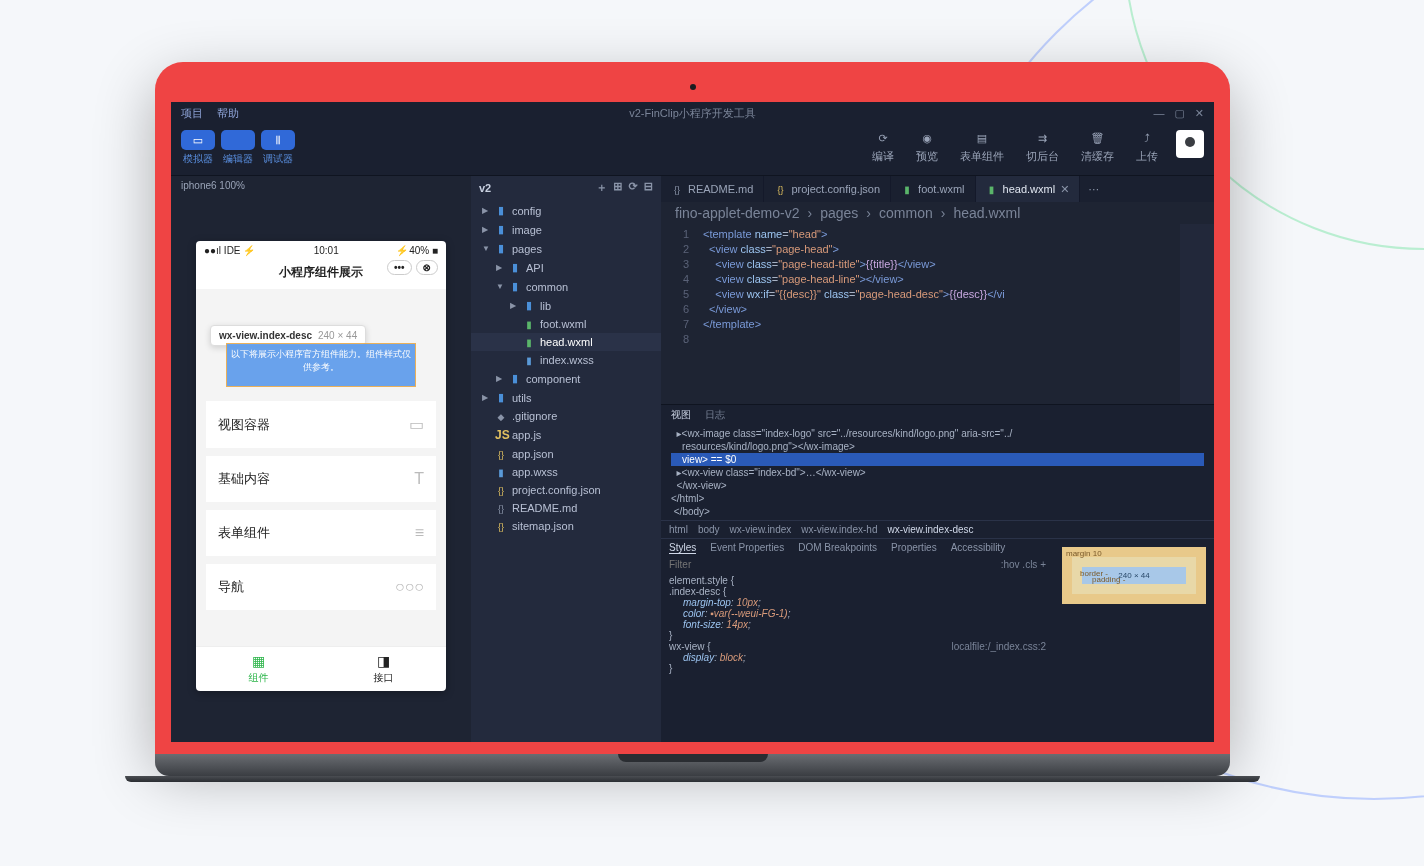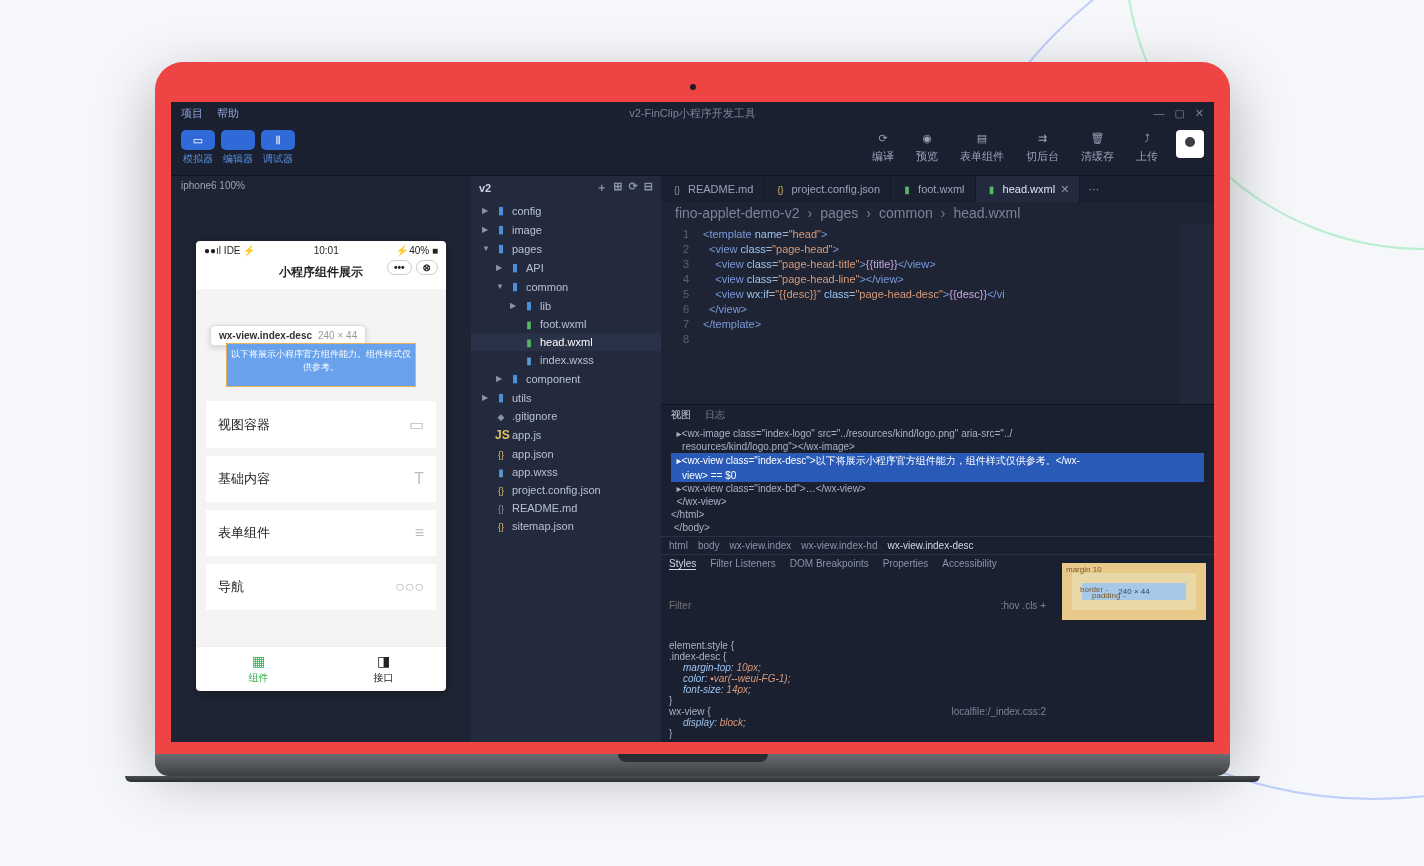--- a/index.html
+++ b/index.html
@@ -104,21 +104,21 @@
 .insp-tabs { display:flex; gap:14px; padding:3px 10px; font-size:10px; color:#7a8498; }
 .insp-tabs .sel { color:#c8d0e0; }
 .dom-tree { padding:2px 10px; font-size:10px; color:#a8b2c4; }
 .dom-tree div { padding:1px 0; white-space:pre; }
 .dom-tree .hl { background:#2a5ab8; color:#fff; }
 .dom-path { padding:3px 8px; font-size:10px; color:#8a94a8; border-top:1px solid #2a3248; }
 .dom-path span { margin-right:10px; }
 .dom-path .sel { color:#d0d8e8; }
 
 .insp-lower { display:flex; flex:1; border-top:1px solid #2a3248; }
-.styles-pane { flex:1; display:flex; flex-direction:column;justify-content:space-between; }
+.styles-pane { flex:1; display:flex; flex-direction:column; }
 .styles-tabs { display:flex; gap:14px; padding:3px 8px; font-size:10px; color:#8a94a8; }
 .styles-tabs .sel { color:#d0d8e8; border-bottom:1px solid #d0d8e8; }
 .styles-filter { display:flex; padding:2px 8px; font-size:10px; color:#7a8498; }
 .styles-filter input { background:transparent; border:none; color:#7a8498; flex:1; outline:none; font-size:10px; }
 .styles-body { padding:3px 8px; font-size:10px; }
 .styles-body .rule-head { color:#a8b2c4; display:flex; justify-content:space-between; }
 .styles-body .prop { padding-left:14px; color:#a8b2c4;font-style:italic; }
 .styles-body .pname { color:#9cc4f0; }
 .styles-body .pval { color:#d89a7a; }
 
@@ -417,33 +417,32 @@
           </div>
 
           <div class="inspector">
             <div class="insp-tabs">
               <span class="sel">视图</span>
               <span>日志</span>
             </div>
             <div class="dom-tree" id="dom-tree">
                 <div class="">  ▸&lt;wx-image class="index-logo" src="../resources/kind/logo.png" aria-src="../</div>
                 <div class="">    resources/kind/logo.png"&gt;&lt;/wx-image&gt;</div>
-                <div class="hl">  ▸&lt;wx-view class="index-desc"&gt;以下将展示小程序官方组件能力，组件样式仅供参考。&lt;/wx-</div>
                 <div class="hl">    view&gt; == $0</div>
                 <div class="">  ▸&lt;wx-view class="index-bd"&gt;…&lt;/wx-view&gt;</div>
                 <div class="">  &lt;/wx-view&gt;</div>
                 <div class="">&lt;/html&gt;</div>
                 <div class=""> &lt;/body&gt;</div>
               </div>
             <div class="dom-path" id="dom-path"><span class="">html</span><span class="">body</span><span class="">wx-view.index</span><span class="">wx-view.index-hd</span><span class="sel">wx-view.index-desc</span></div>
             <div class="insp-lower">
               <div class="styles-pane">
                 <div class="styles-tabs" id="styles-tabs">
                     <span class="sel">Styles</span>
-                    <span class="">Filter Listeners</span>
+                    <span class="">Event Properties</span>
                     <span class="">DOM Breakpoints</span>
                     <span class="">Properties</span>
                     <span class="">Accessibility</span>
                   </div>
                 <div class="styles-filter">
                   <input placeholder="Filter" style="">
                   <span>:hov  .cls  +</span>
                 </div>
                 <div class="styles-body" id="styles-body">
                     <div class="rule-head">

